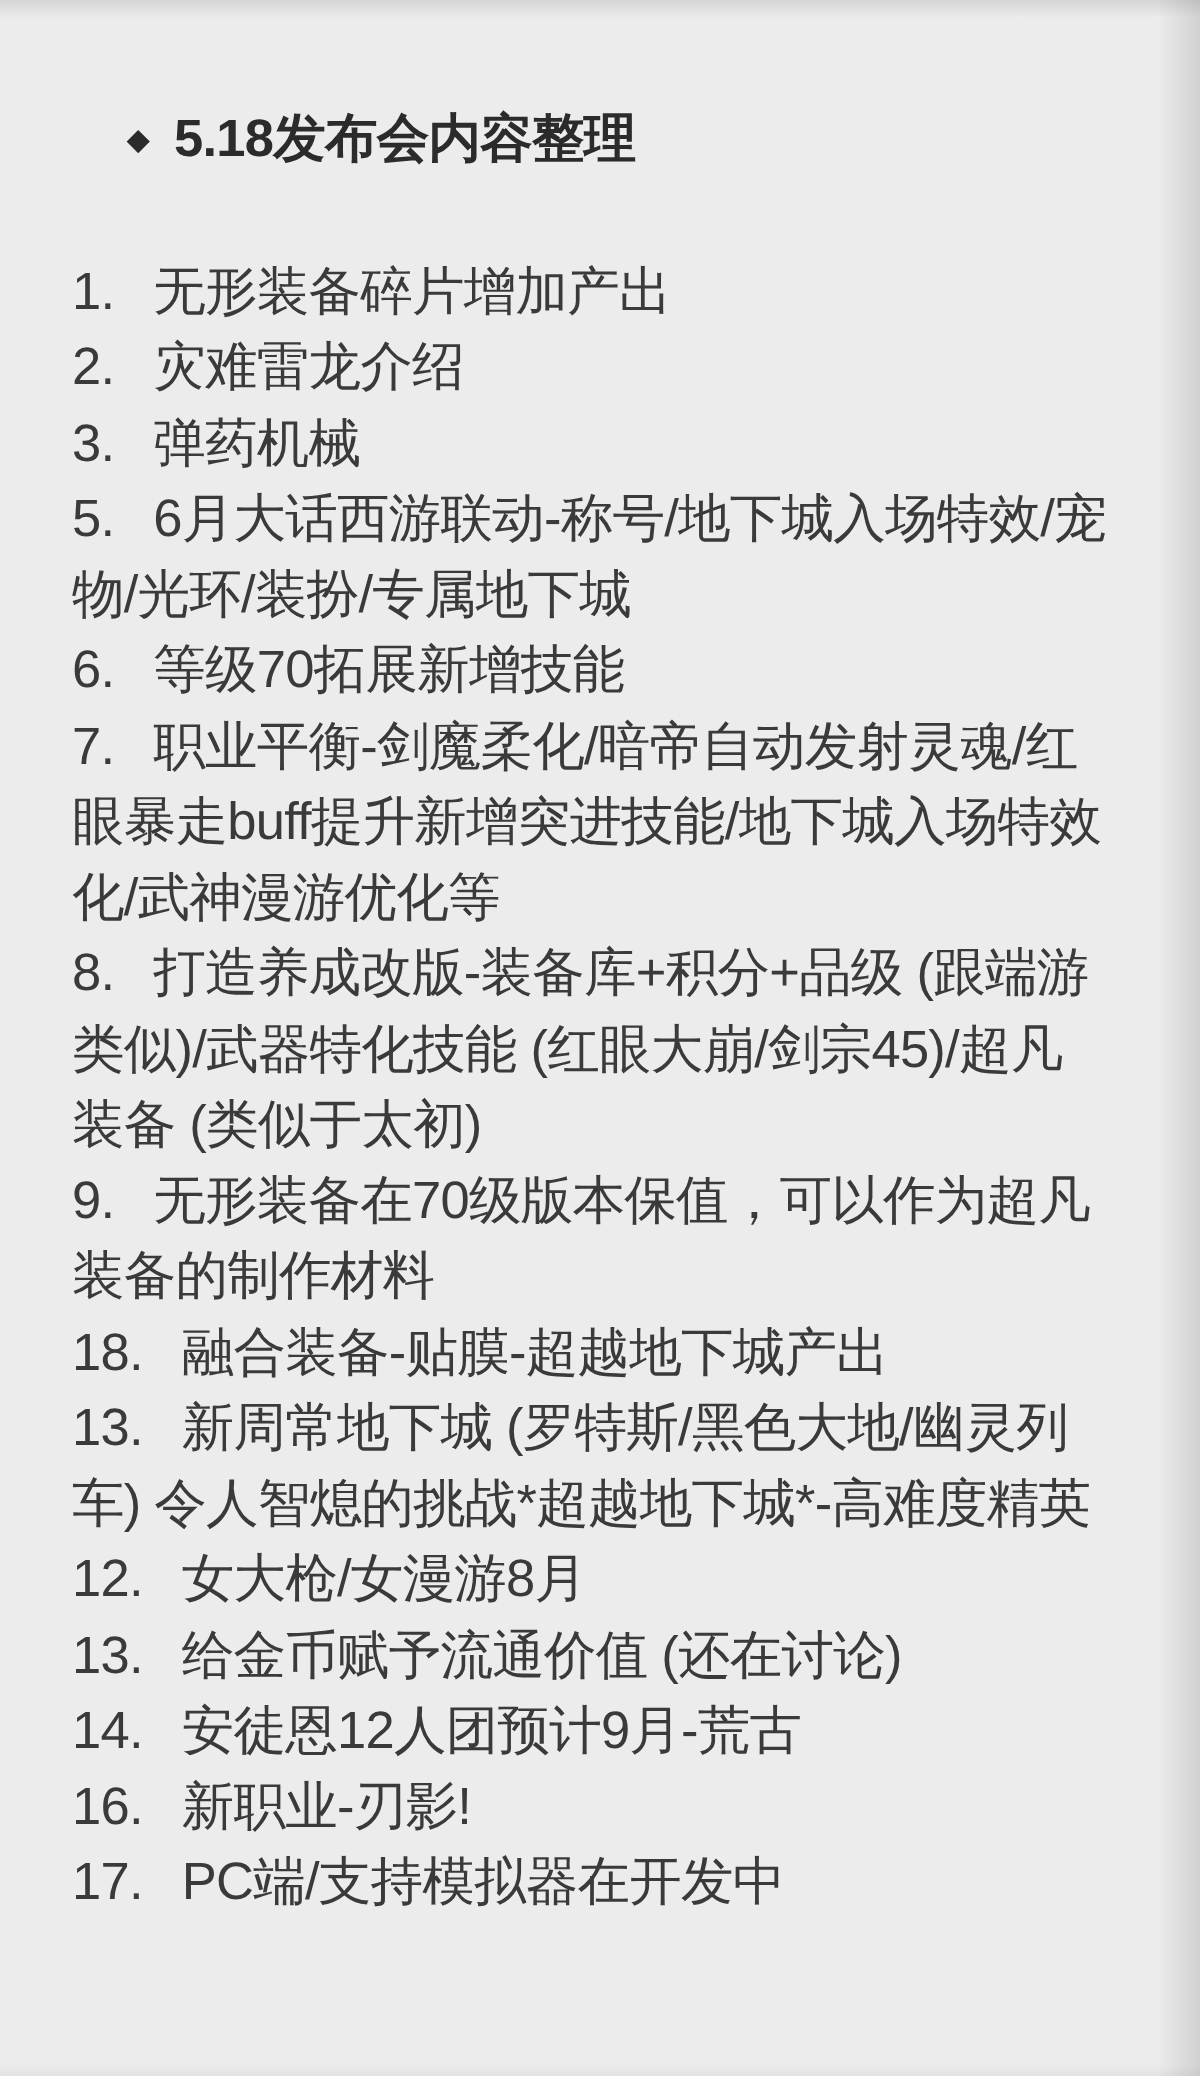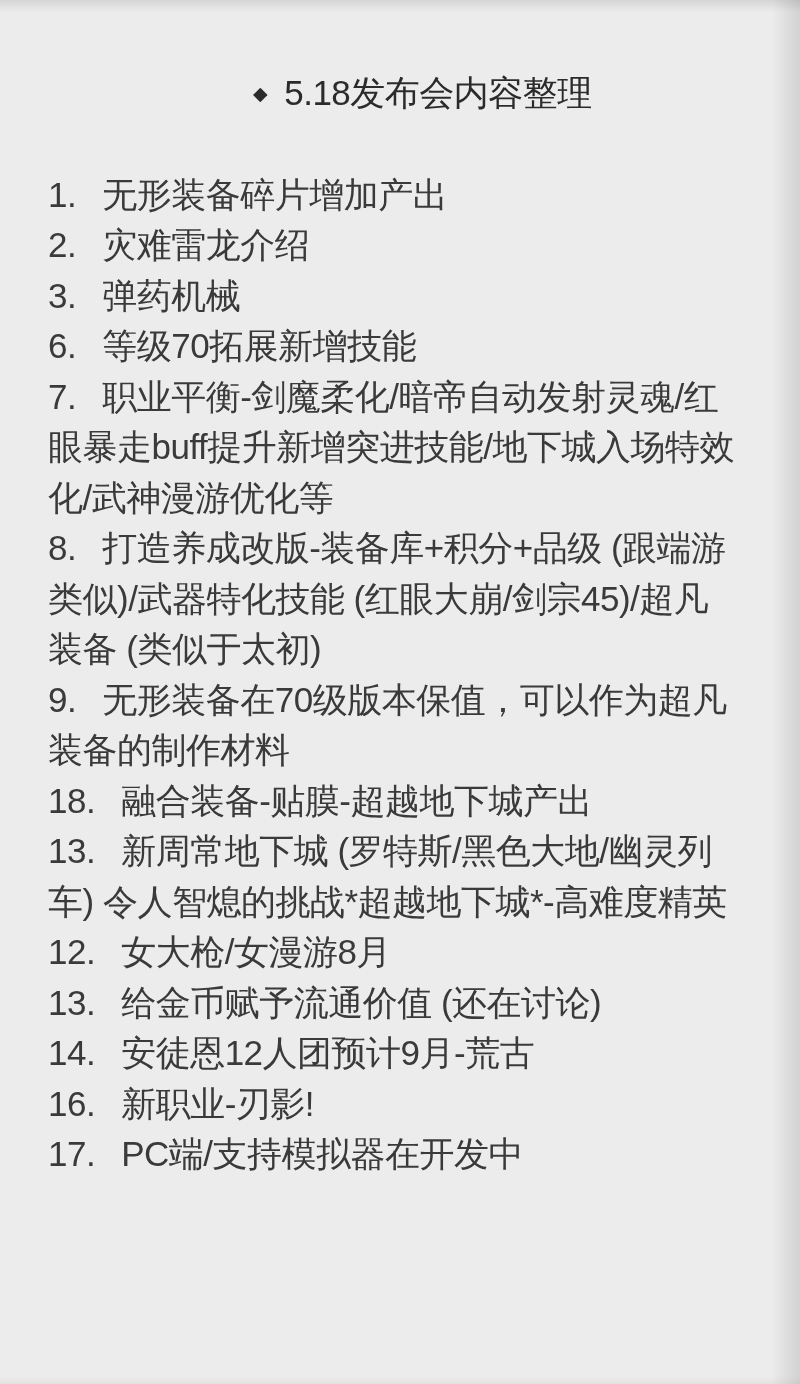--- a/index.html
+++ b/index.html
@@ -21,22 +21,22 @@
     padding: 17px 40px 0 48px;
     font-size: 35px;
     line-height: 50.5px;
     color: #3a3a3a;
   }
   .line {
     white-space: pre;
     letter-spacing: -0.5px;
   }
   .title-line {
-    text-align: center;
-    font-weight: 400;
+    text-align: left;
+    font-weight: 700;
     color: #2b2b2b;
   }
   .diamond {
     font-size: 19px;
     vertical-align: 5px;
     margin-right: 17px;
     color: #2b2b2b;
   }
   .num {
     margin-right: 26px;
@@ -68,20 +68,22 @@
 <body style="background: rgb(237, 236, 236);">
 
 <div class="page" style="color: rgb(58, 58, 58);">
   <div class="line title-line">
     <span class="diamond">◆</span><span>5.18发布会内容整理</span>
   </div>
   <div id="list">
       <div class="line"><span class="num">1.</span><span>无形装备碎片增加产出</span></div>
       <div class="line"><span class="num">2.</span><span>灾难雷龙介绍</span></div>
       <div class="line"><span class="num">3.</span><span>弹药机械</span></div>
+      <div class="line"><span class="num">5.</span><span>6月大话西游联动-称号/地下城入场特效/宠</span></div>
+      <div class="line"><span>物/光环/装扮/专属地下城</span></div>
       <div class="line"><span class="num">6.</span><span>等级70拓展新增技能</span></div>
       <div class="line"><span class="num">7.</span><span>职业平衡-剑魔柔化/暗帝自动发射灵魂/红</span></div>
       <div class="line"><span>眼暴走buff提升新增突进技能/地下城入场特效</span></div>
       <div class="line"><span>化/武神漫游优化等</span></div>
       <div class="line"><span class="num">8.</span><span>打造养成改版-装备库+积分+品级 (跟端游</span></div>
       <div class="line"><span>类似)/武器特化技能 (红眼大崩/剑宗45)/超凡</span></div>
       <div class="line"><span>装备 (类似于太初)</span></div>
       <div class="line"><span class="num">9.</span><span>无形装备在70级版本保值，可以作为超凡</span></div>
       <div class="line"><span>装备的制作材料</span></div>
       <div class="line"><span class="num">18.</span><span>融合装备-贴膜-超越地下城产出</span></div>

